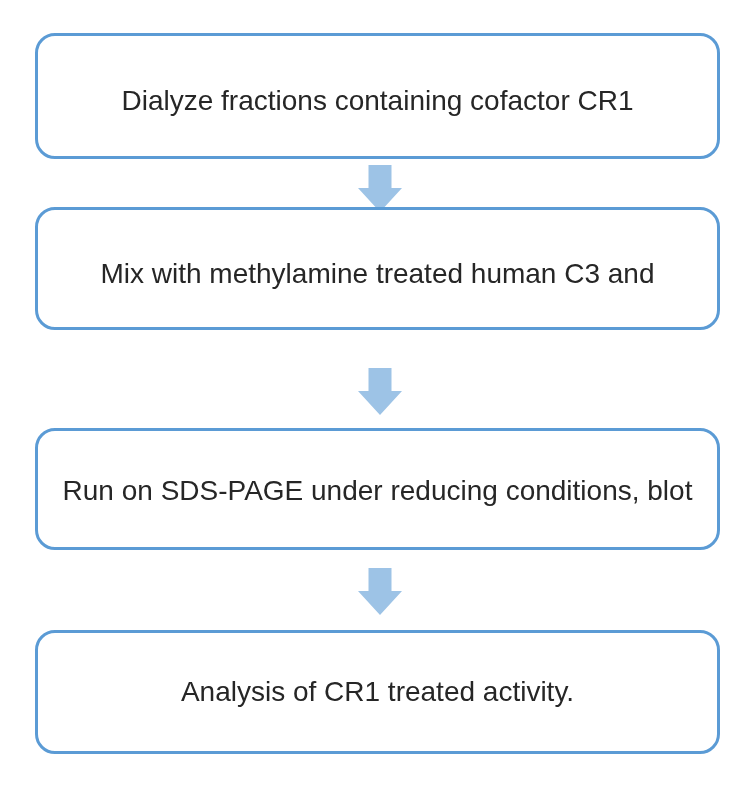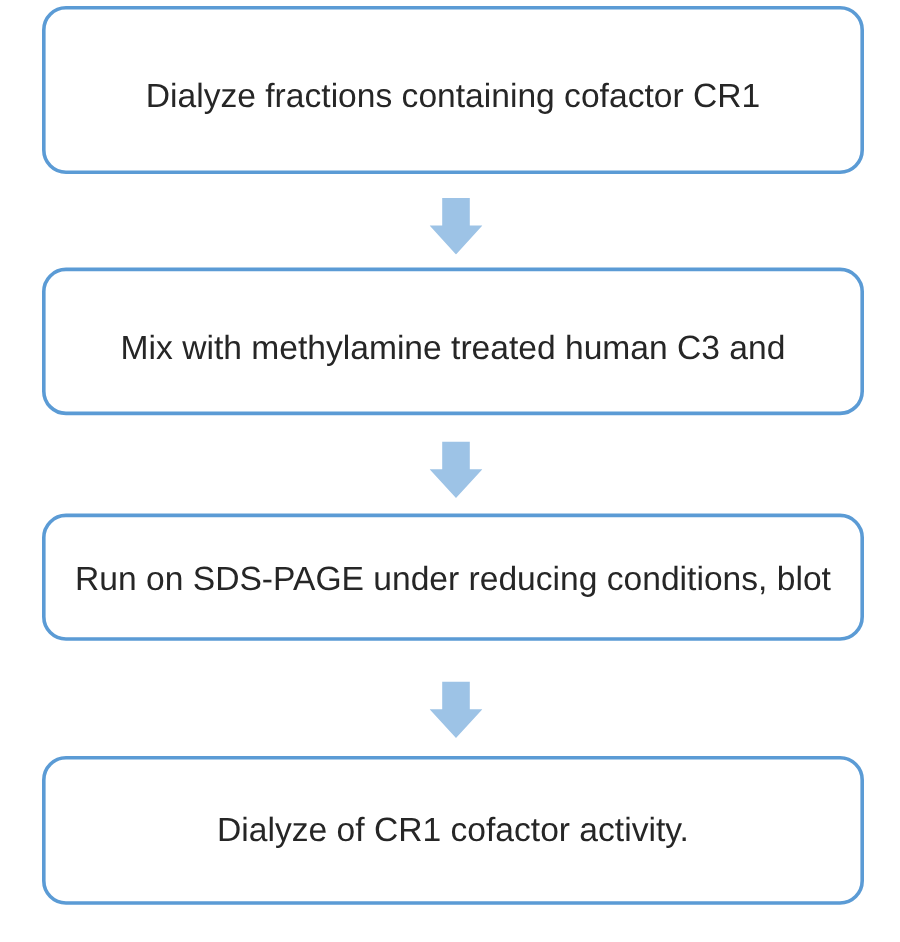--- a/index.html
+++ b/index.html
@@ -28,23 +28,23 @@
     background: var(--background);
     display: flex;
     flex-direction: column;
     align-items: center;
     justify-content: center;
     text-align: center;
     font-size: 28px;
     line-height: 44px;
   }
   .step-box .line { white-space: nowrap; }
-  .box-1 { top: 5px;  height: 140px; padding-top: 10px; }
-  .box-2 { top: 223px; height: 123px; padding-top: 10px; text-align: center; }
-  .box-3 { top: 428px; height: 106px; padding-top: 4px; }
+  .box-1 { top: 33px;  height: 126px; padding-top: 10px; }
+  .box-2 { top: 207px; height: 123px; padding-top: 10px; text-align: center; }
+  .box-3 { top: 428px; height: 122px; padding-top: 4px; }
   .box-4 { top: 630px; height: 124px; }
   .down-arrow {
     position: absolute;
     left: 358px;
     width: 44px;
     height: 47px;
   }
   .arrow-1 { top: 165px; }
   .arrow-2 { top: 368px; }
   .arrow-3 { top: 568px; }
@@ -80,16 +80,16 @@
     <div class="line">Run on SDS-PAGE under reducing conditions, blot</div>
   </div>
 
   <div class="down-arrow arrow-3">
     <svg viewBox="0 0 44 47" aria-hidden="true">
       <path d="M10.5 0 H33.5 V23 H44 L22 47 L0 23 H10.5 Z"></path>
     </svg>
   </div>
 
   <div class="step-box box-4">
-    <div class="line">Dialyze of CR1 cofactor activity.</div>
+    <div class="line">Analysis of CR1 treated activity.</div>
   </div>
 
 </div>
 
 </body></html>

